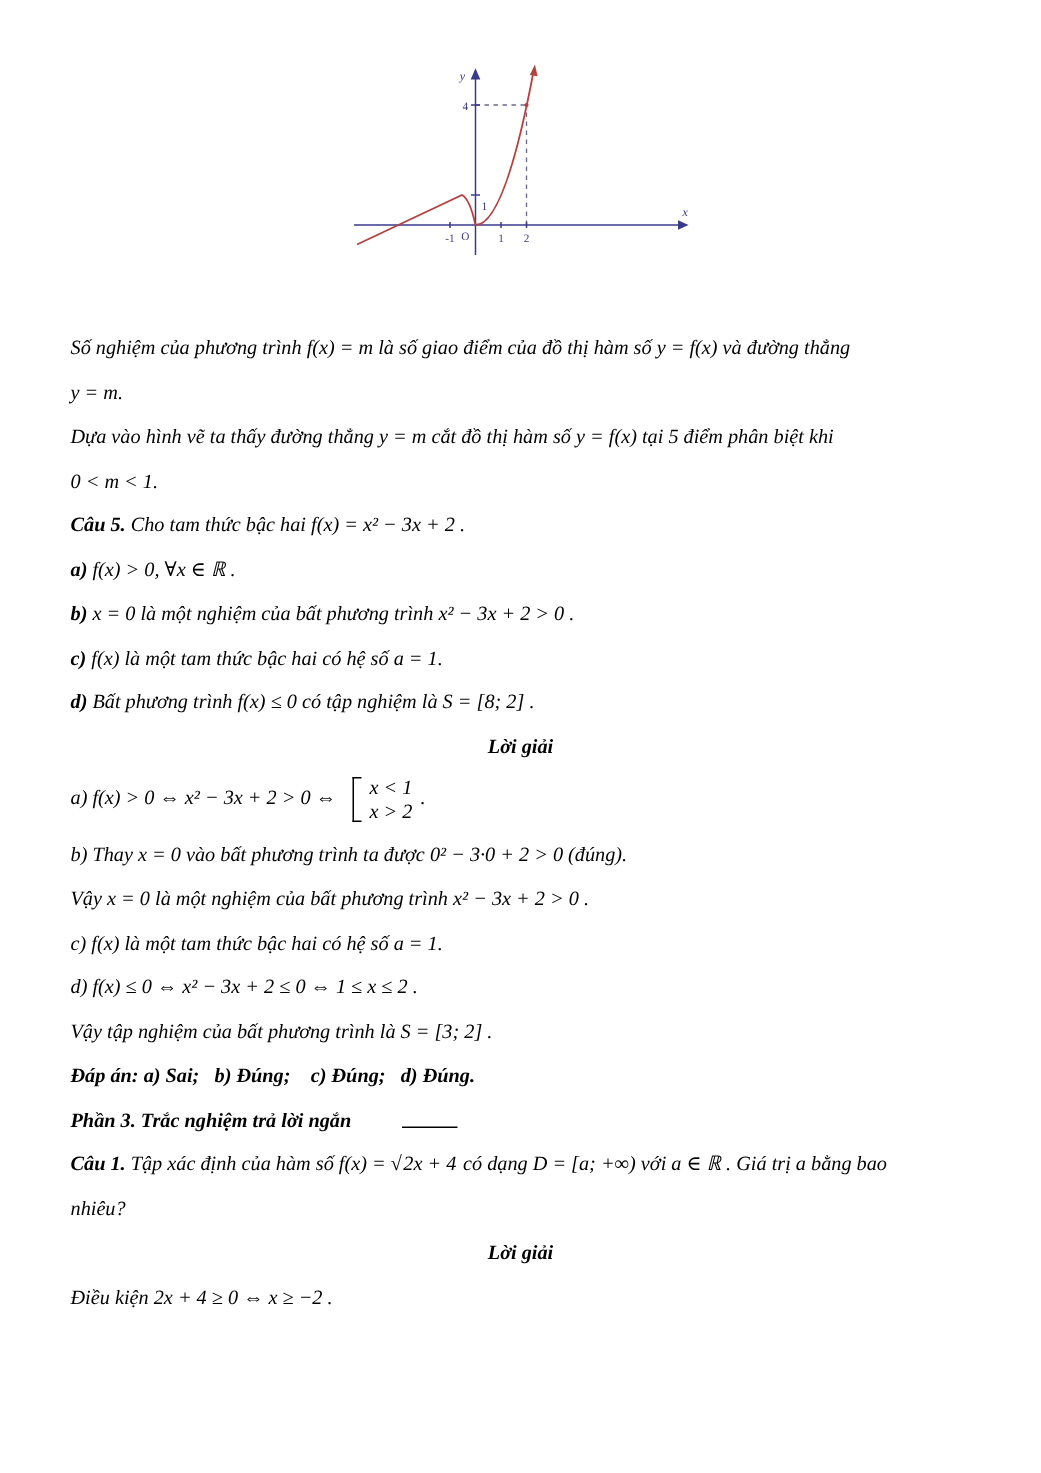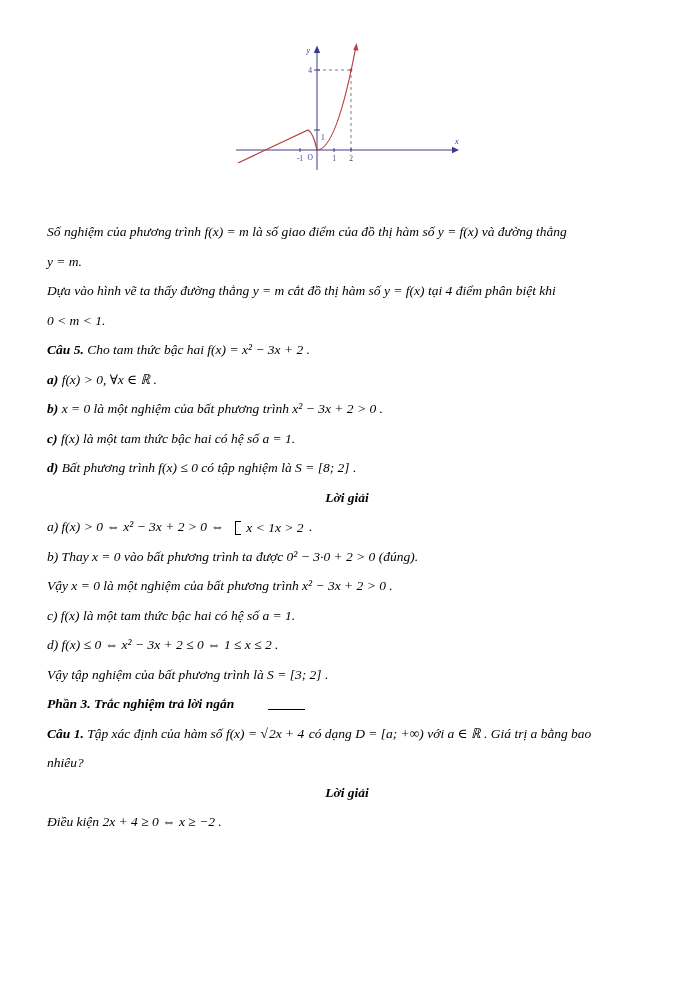--- a/index.html
+++ b/index.html
@@ -11,21 +11,21 @@
   .page { box-sizing:border-box; width:694px; height:982px; padding:40px 47px 0 47px; }
   .graph-wrap { display:flex; justify-content:center; margin:0 0 40px 0; }
   .p { margin:0 0 10.5px 0; line-height:19px;font-style:italic; }
   .p.bold { font-weight:bold; }
   .p.center { text-align:center; font-weight:bold; }
   .p b { font-weight:bold; }
   .cases { display:inline-flex; align-items:center; vertical-align:middle; margin:0 2px; }
   .bracket { align-self:stretch; width:5px;
     border-left:1.4px solid #000; border-top:1.4px solid #000; border-bottom:1.4px solid #000;
     margin:1px 5px 1px 6px; }
-  .case-lines { display:inline-flex; flex-direction:row; line-height:16px;align-items:flex-end; }
+  .case-lines { display:inline-flex; flex-direction:column; line-height:16px;align-items:flex-end; }
   .sqrt { white-space:nowrap; }
   .sqrt .rad { border-top:1px solid #000; padding:16px 1px; }
   svg text { font-family:"Liberation Serif","DejaVu Serif",serif; }
   .axis-label { font-style:italic; font-size:8px; }
   .tick-label { font-size:7.5px; }
 </style>
 </head>
 <body>
 
 <div class="page">
@@ -64,21 +64,21 @@
 
       <path d="M 16,123 L 86,90 C 90,92 93,101 95,110 Q 114.5,110 134,6" fill="none" stroke-width="1.2" stroke="#b5413f"></path>
       <path d="M 131.2,10 L 134.6,3 L 136.4,10.8 Z" fill="#b5413f"></path>
       <circle cx="129" cy="30" r="1.4" fill="#b5413f"></circle>
     </svg>
   </div>
 
   <div class="p"><span>Số nghiệm của phương trình f(x) = m là số giao điểm của đồ thị hàm số y = f(x) và đường thẳng</span></div>
   <div class="p"><span>y = m.</span></div>
 
-  <div class="p"><span>Dựa vào hình vẽ ta thấy đường thẳng y = m cắt đồ thị hàm số y = f(x) tại 4 điểm phân biệt khi</span></div>
+  <div class="p"><span>Dựa vào hình vẽ ta thấy đường thẳng y = m cắt đồ thị hàm số y = f(x) tại 5 điểm phân biệt khi</span></div>
   <div class="p"><span>0 &lt; m &lt; 1.</span></div>
 
 
   <div class="p"><b>Câu 5.</b><span> Cho tam thức bậc hai f(x) = x² − 3x + 2 .</span></div>
   <div class="p"><b>a)</b><span> f(x) &gt; 0, ∀x ∈ ℝ .</span></div>
   <div class="p"><b>b)</b><span> x = 0 là một nghiệm của bất phương trình x² − 3x + 2 &gt; 0 .</span></div>
   <div class="p"><b>c)</b><span> f(x) là một tam thức bậc hai có hệ số a = 1.</span></div>
   <div class="p"><b>d)</b><span> Bất phương trình f(x) ≤ 0 có tập nghiệm là S = [8; 2] .</span></div>
 
   <div class="p center"><span>Lời giải</span></div>
@@ -94,20 +94,21 @@
     </span>
     <span>.</span>
   </div>
 
   <div class="p"><span>b) Thay x = 0 vào bất phương trình ta được 0² − 3·0 + 2 &gt; 0 (đúng).</span></div>
   <div class="p"><span>Vậy x = 0 là một nghiệm của bất phương trình x² − 3x + 2 &gt; 0 .</span></div>
   <div class="p"><span>c) f(x) là một tam thức bậc hai có hệ số a = 1.</span></div>
   <div class="p"><span>d) f(x) ≤ 0 ⇔ x² − 3x + 2 ≤ 0 ⇔ 1 ≤ x ≤ 2 .</span></div>
   <div class="p"><span>Vậy tập nghiệm của bất phương trình là S = [3; 2] .</span></div>
 
+  <div class="p bold"><span>Đáp án: a) Sai;&nbsp;&nbsp;&nbsp;b) Đúng;&nbsp;&nbsp;&nbsp;&nbsp;c) Đúng;&nbsp;&nbsp;&nbsp;d) Đúng.</span></div>
   <div class="p bold"><span>Phần 3. Trắc nghiệm trả lời ngắn</span></div>
 
   <div class="p">
     <b>Câu 1.</b><span> Tập xác định của hàm số f(x) = </span><span class="sqrt"><span>√</span><span class="rad">2x + 4</span></span><span> có dạng D = [a; +∞) với a ∈ ℝ . Giá trị a bằng bao</span>
   </div>
   <div class="p"><span>nhiêu?</span></div>
 
   <div class="p center"><span>Lời giải</span></div>
 
   <div class="p"><span>Điều kiện 2x + 4 ≥ 0 ⇔ x ≥ −2 .</span></div>

